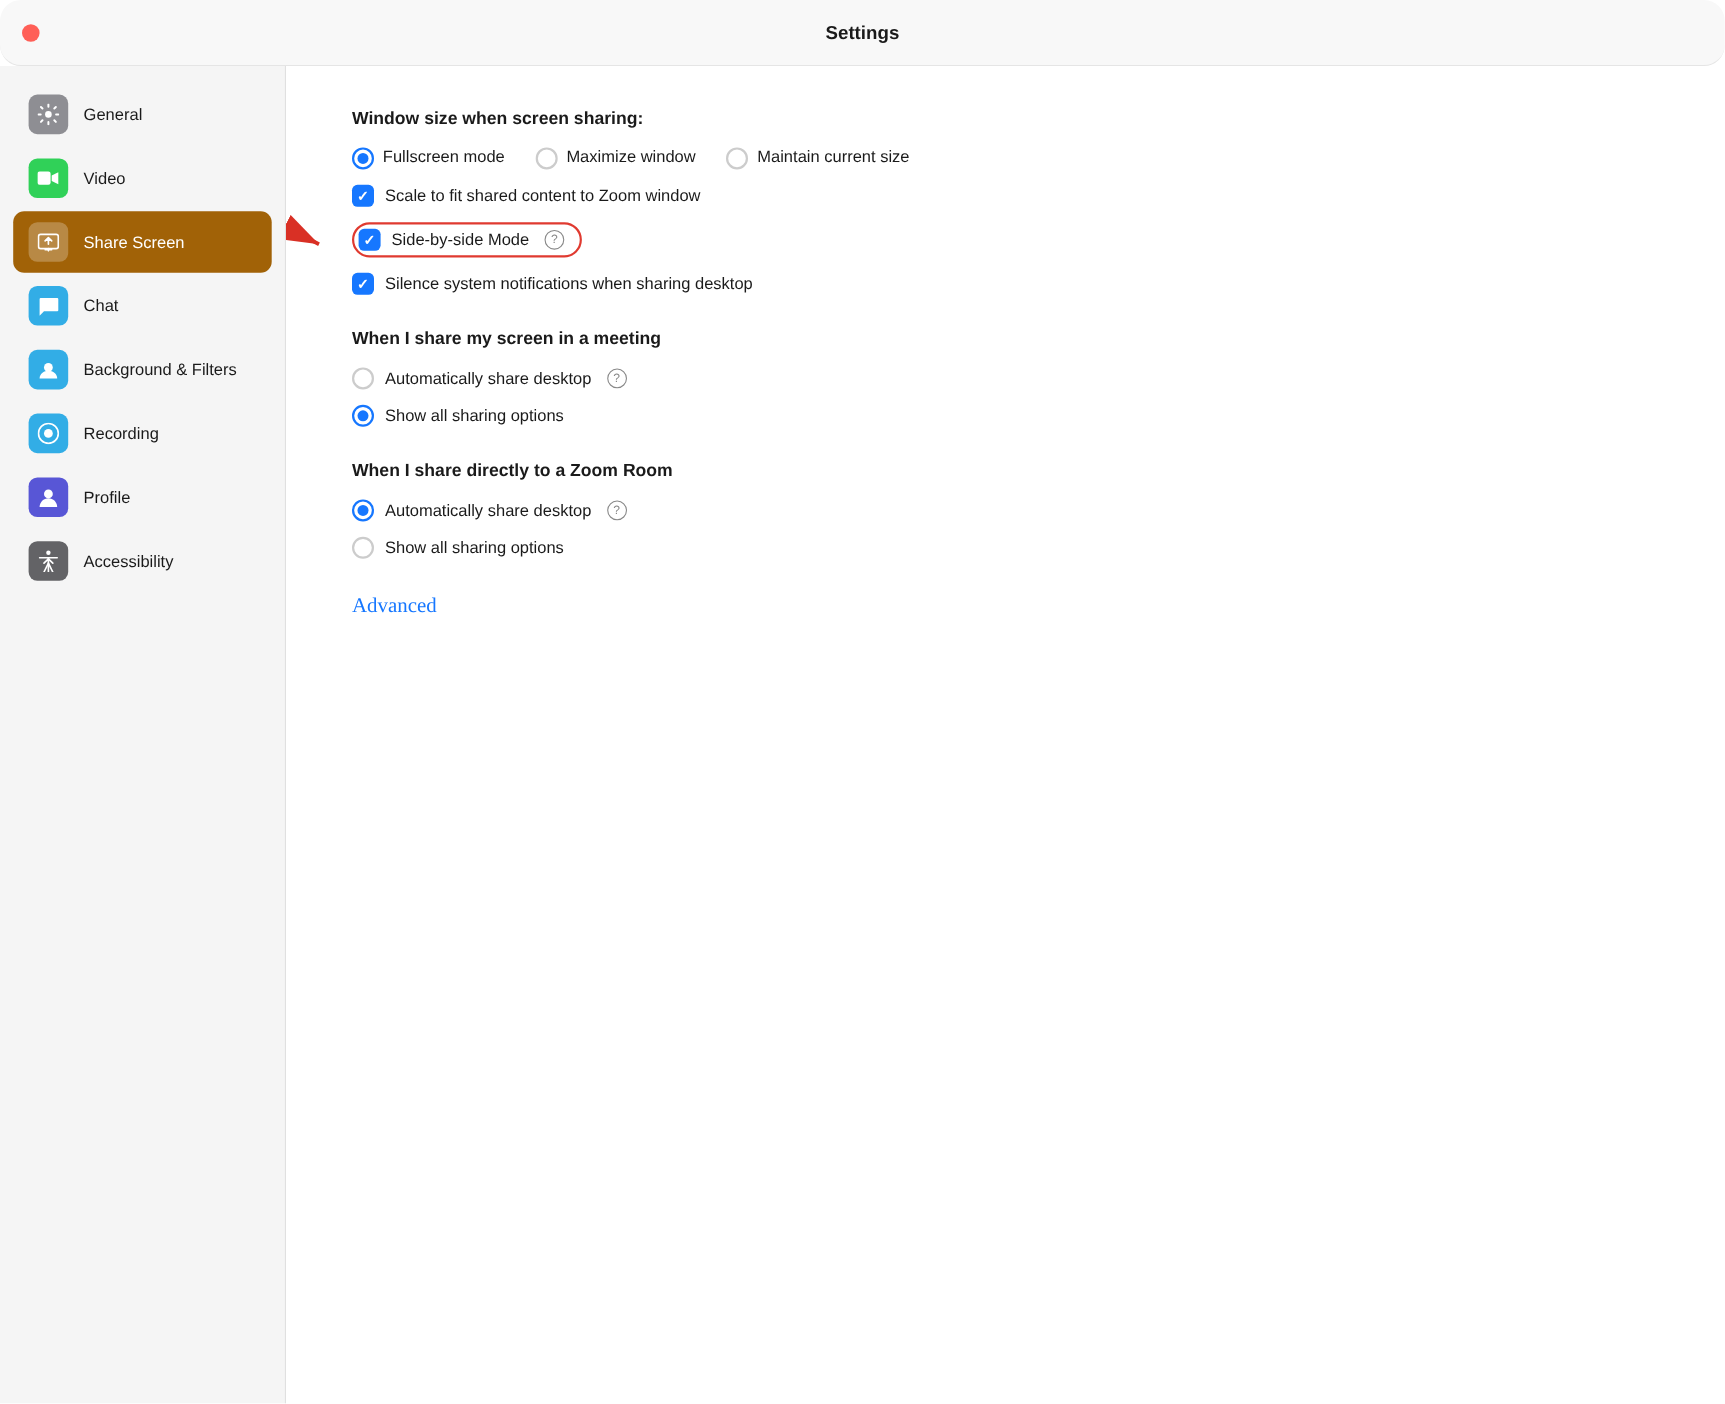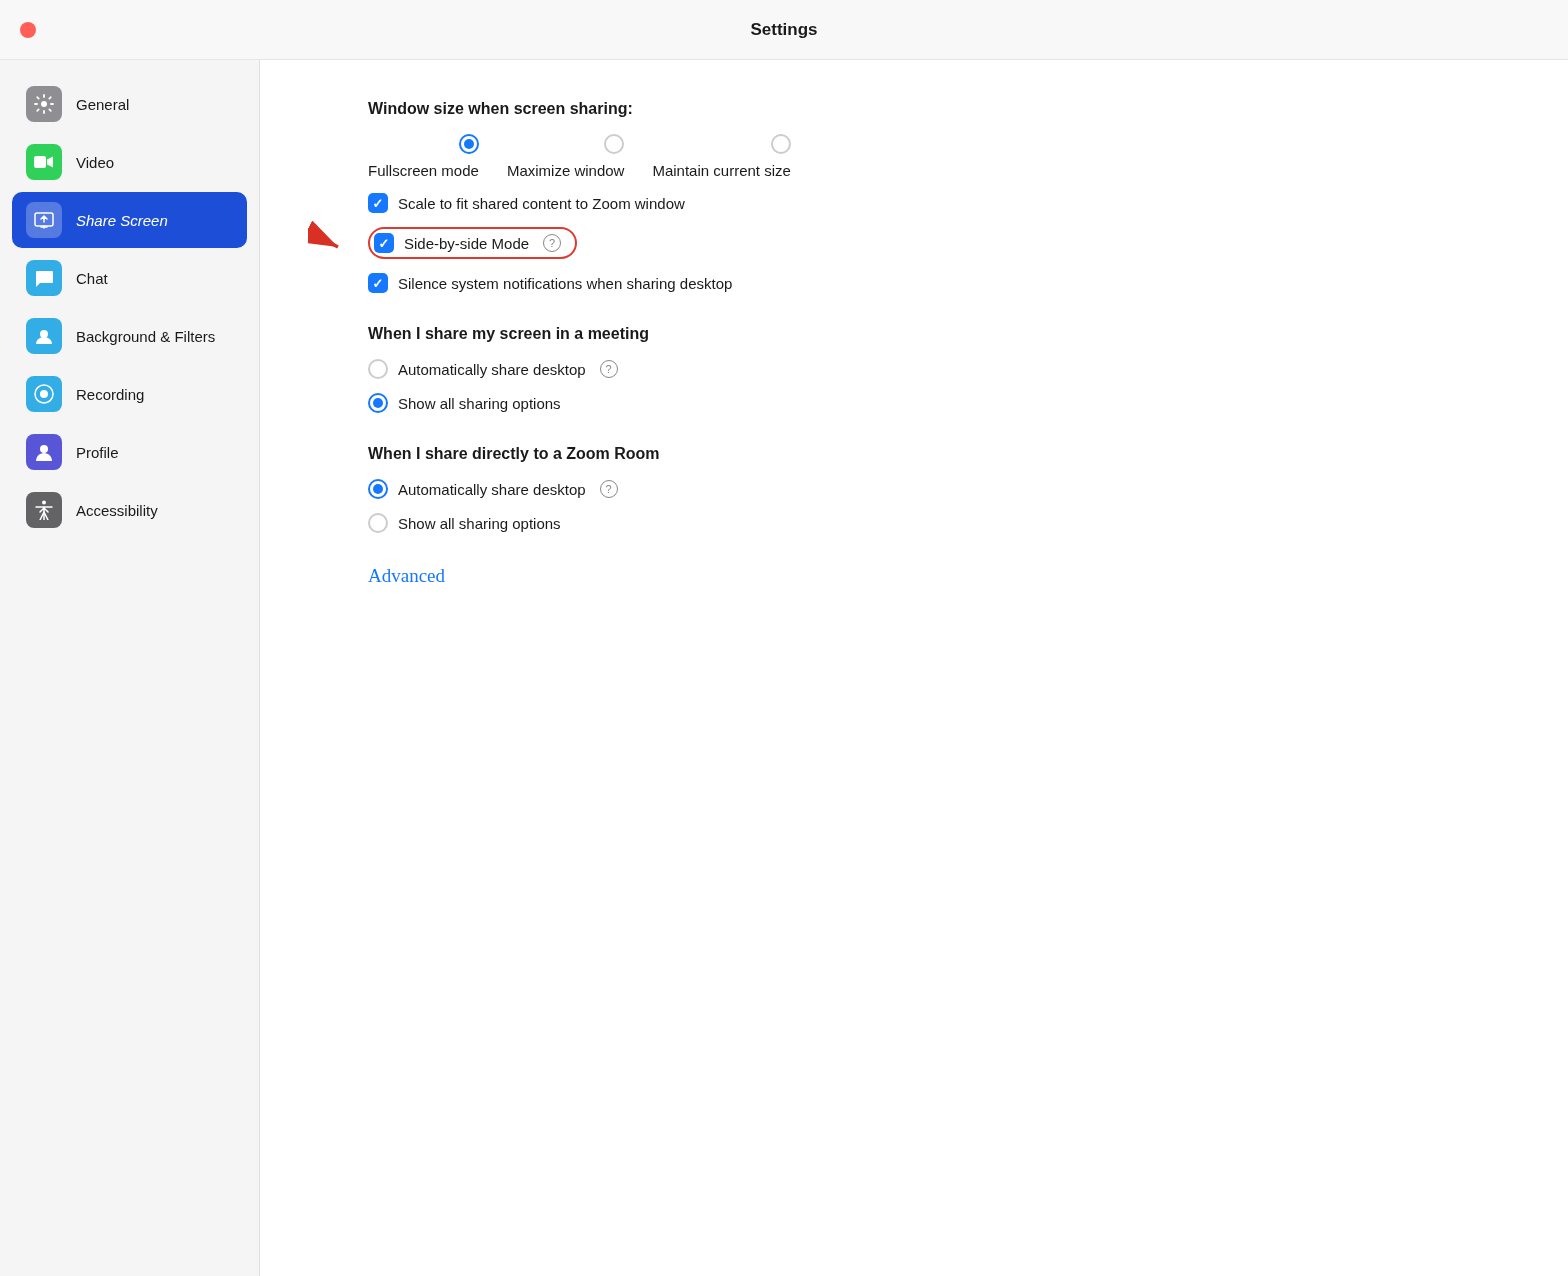--- a/index.html
+++ b/index.html
@@ -6,39 +6,39 @@
     body { font-family: -apple-system, BlinkMacSystemFont, 'Segoe UI', sans-serif; background: #fff; width: 1568px; min-height: 1276px; display: flex; flex-direction: column; }
 
     .title-bar {
       height: 60px;
       display: flex;
       align-items: center;
       justify-content: center;
       position: relative;
       border-bottom: 1px solid #e5e5e5;
       background: #f8f8f8;
+      border-radius: 19px;
     }
     .title-bar .close-btn {
       position: absolute;
       left: 20px;
       width: 16px;
       height: 16px;
       background: #ff5f57;
       border-radius: 50%;
     }
     .title-bar .title {
       font-size: 17px;
       font-weight: 600;
       color: #1a1a1a;
     }
 
     .main-content {
       display: flex;
       flex: 1;
-      gap: 48px;
     }
 
     
     .sidebar {
       width: 260px;
       min-height: 1216px;
       background: #f5f5f5;
       border-right: 1px solid #e0e0e0;
       padding: 16px 12px;
     }
@@ -46,23 +46,22 @@
     .sidebar-item {
       display: flex;
       align-items: center;
       padding: 10px 14px;
       border-radius: 10px;
       cursor: pointer;
       margin-bottom: 2px;
       gap: 14px;
     }
     .sidebar-item.active {
-      background: #1d4ed8;
+      background: #a16207;
       color: #fff;
-      font-style: italic;
     }
     .sidebar-item.active .sidebar-label { color: #fff; }
     .sidebar-item.active .icon-wrap { background: rgba(255,255,255,0.3); }
 
     .icon-wrap {
       width: 36px;
       height: 36px;
       border-radius: 8px;
       display: flex;
       align-items: center;
@@ -105,23 +104,22 @@
 
     .radio-inline {
       display: flex;
       align-items: center;
       gap: 28px;
       margin-bottom: 14px;
     }
 
     .radio-option {
       display: flex;
-      align-items: flex-end;
+      align-items: flex-start;
       gap: 8px;
-      flex-direction: column;
     }
 
     .radio-circle {
       width: 20px;
       height: 20px;
       border-radius: 50%;
       border: 2px solid #ccc;
       display: flex;
       align-items: center;
       justify-content: center;

